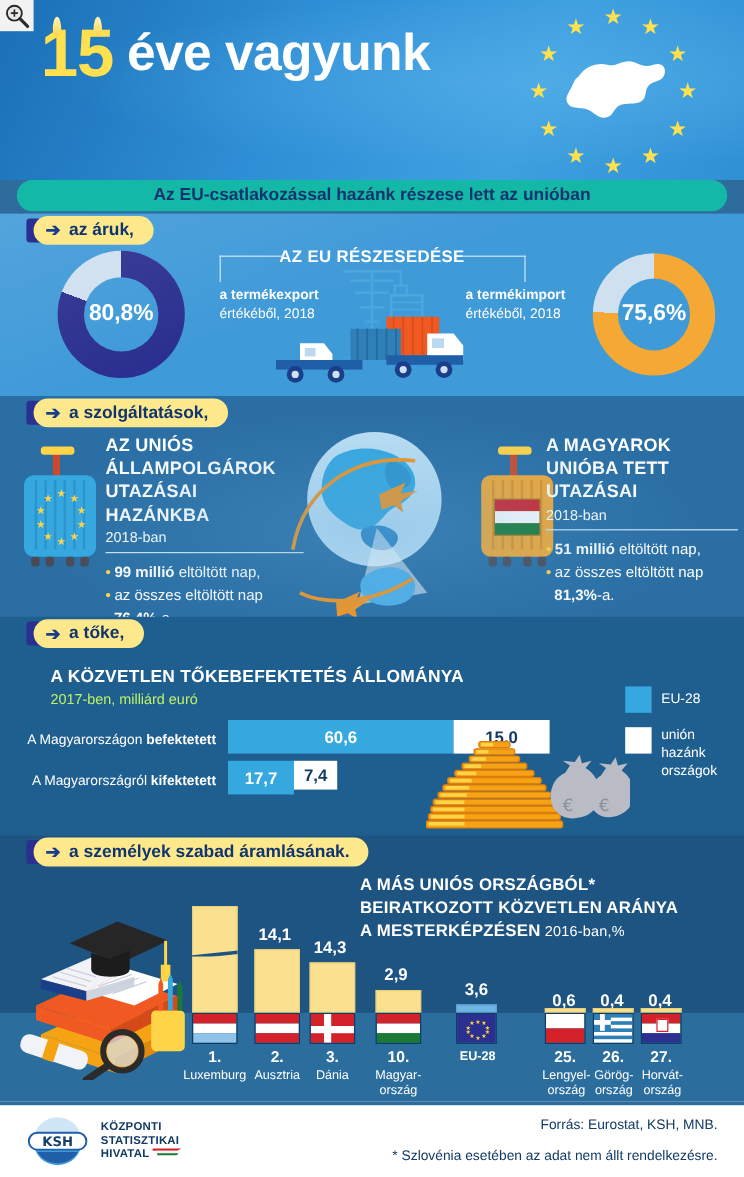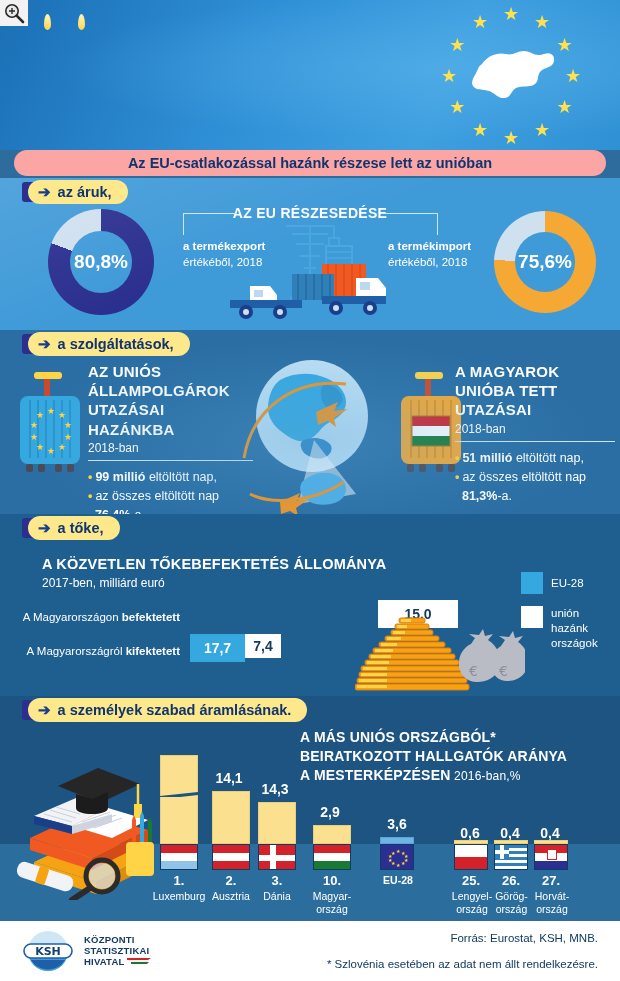--- a/index.html
+++ b/index.html
@@ -30,21 +30,21 @@
   .big15{color:#ffe14f;font-size:56px;vertical-align:-5px;letter-spacing:-1px;}
   .flame{
     position:absolute;width:7px;height:16px;border-radius:50% 50% 50% 50%/65% 65% 35% 35%;
     background:linear-gradient(#fff6c0,#ffd447);z-index:6;
   }
   
   #eustars{position:absolute;right:24px;top:6px;width:170px;height:140px;z-index:5;}
   
   #subbanner{
     position:absolute;left:14px;top:150px;width:592px;height:26px;
-    background:#fca5a5;border-radius:13px;
+    background:#14b8a6;border-radius:13px;
     display:flex;align-items:center;justify-content:center;
     color:#10356e;font-weight:bold;font-size:14.5px;
   }
   
   .tab{
     position:absolute;height:24px;background:#fde88c;border-radius:12px;
     display:flex;align-items:center;padding:0 16px 0 10px;
     color:#10356e;font-weight:bold;font-size:14.5px;z-index:12;white-space:nowrap;
   }
   .tab .arw{color:#1b3e8b;font-size:15px;margin-right:7px;font-weight:bold;}
@@ -78,21 +78,21 @@
   
   
   .svc-h{color:#fff;font-weight:bold;font-size:15px;line-height:1.28;letter-spacing:.2px;}
   .svc-y{color:#fff;font-size:12px;margin-top:2px;}
   .svc-rule{height:1.5px;background:#cfe6f7;margin:5px 0 7px 0;}
   .svc-li{color:#fff;font-size:12.5px;line-height:1.5;}
   .svc-li b{font-weight:bold;}
   .bullet{color:#ffd447;font-weight:bold;margin-right:3px;}
   
   #cap-title{position:absolute;color:#fff;font-weight:bold;font-size:14.5px;letter-spacing:.2px;}
-  #cap-sub{position:absolute;color:#ffffff;font-size:12px;}
+  #cap-sub{position:absolute;color:#bef264;font-size:12px;}
   .cap-row-lbl{position:absolute;color:#fff;font-size:11.5px;text-align:right;}
   .cap-row-lbl b{font-weight:bold;}
   .segA{position:absolute;background:#35a8e0;display:flex;align-items:center;justify-content:center;
      color:#fff;font-weight:bold;font-size:14px;}
   .segB{position:absolute;background:#fff;display:flex;align-items:center;justify-content:center;
      color:#123a63;font-weight:bold;font-size:14px;}
   .legbox{position:absolute;width:22px;height:22px;}
   .legtxt{position:absolute;color:#fff;font-size:11.5px;line-height:1.3;}
   
   #ppl-title{position:absolute;color:#fff;font-weight:bold;font-size:14px;line-height:1.35;letter-spacing:.2px;}
@@ -134,20 +134,23 @@
             <text x="31.306424965364805" y="44.99999999999999" font-size="18" text-anchor="middle" font-family="DejaVu Sans">★</text>
             <text x="53.99999999999997" y="22.30642496536482" font-size="18" text-anchor="middle" font-family="DejaVu Sans">★</text>
           </g>
         <path d="M56 58 c6,-9 16,-12 24,-10 c7,2 11,-3 18,-3 c6,0 9,4 15,4 c5,0 8,-3 12,-1 c4,2 4,8 1,11
                  c-3,3 -9,3 -12,7 c-3,4 -1,9 -5,12 c-5,4 -13,1 -19,4 c-5,3 -5,9 -11,10 c-7,1 -10,-5 -16,-7
                  c-6,-2 -13,0 -16,-5 c-3,-5 2,-10 4,-15 c2,-4 2,-5 5,-7 z" fill="#ffffff"></path>
       </svg>
     </div>
 
     <div id="title">
+      <div class="t-line1">
+        <span class="big15">15</span><span> éve vagyunk</span>
+      </div>
     </div>
     <div class="flame" style="left:44px;top:14px;"></div>
     <div class="flame" style="left:78px;top:14px;"></div>
 
     <div class="zoomcursor">
       <svg width="22" height="22" viewBox="0 0 22 22">
         <circle cx="9" cy="9" r="6.2" fill="#e9e9e9" stroke="#2a2a2a" stroke-width="1.6"></circle>
         <path d="M9 6 v6 M6 9 h6" stroke="#2a2a2a" stroke-width="1.4"></path>
         <path d="M13.6 13.6 L20 20" stroke="#2a2a2a" stroke-width="2.6" stroke-linecap="round"></path>
       </svg>
@@ -326,20 +329,23 @@
     <span>a szolgáltatások,</span>
   </div>
 
   <div id="band-cap">
 
     <div id="cap-title" style="left:42px;top:42px;">A KÖZVETLEN TŐKEBEFEKTETÉS ÁLLOMÁNYA</div>
     <div id="cap-sub" style="left:42px;top:62px;">2017-ben, milliárd euró</div>
 
     <div class="cap-row-lbl" style="left:20px;top:97px;width:160px;">
       <span>A Magyarországon </span><b>befektetett</b>
+    </div>
+    <div class="segA" style="left:190px;top:86px;width:188px;height:28px;">
+      <span>60,6</span>
     </div>
     <div class="segB" style="left:378px;top:86px;width:80px;height:28px;">
       <span>15,0</span>
     </div>
 
     <div class="cap-row-lbl" style="left:20px;top:131px;width:160px;">
       <span>A Magyarországról </span><b>kifektetett</b>
     </div>
     <div class="segA" style="left:190px;top:120px;width:55px;height:28px;">
       <span>17,7</span>
@@ -446,21 +452,21 @@
 
       <g>
         <circle cx="90" cy="122" r="16" fill="none" stroke="#2b2b2b" stroke-width="5"></circle>
         <circle cx="90" cy="122" r="13" fill="#d7e4ef" opacity=".7"></circle>
         <path d="M78 134 L60 146" stroke="#2b2b2b" stroke-width="6" stroke-linecap="round"></path>
       </g>
     </svg>
 
     <div id="ppl-title" style="left:300px;top:32px;width:300px;">
       <span>A MÁS UNIÓS ORSZÁGBÓL*</span><br>
-      <span>BEIRATKOZOTT HALLGATÓK ARÁNYA</span><br>
+      <span>BEIRATKOZOTT KÖZVETLEN ARÁNYA</span><br>
       <span>A MESTERKÉPZÉSEN</span><span class="thin"> 2016-ban,%</span>
     </div>
 
     <div class="barval" style="left:152px;top:38px;width:54px;margin-top:21px;">56,5</div>
     <div class="bar" style="left:160px;top:59px;width:38px;height:89px;"></div>
     <div style="position:absolute;left:160px;top:93px;width:38px;height:8px;overflow:hidden;">
       <div style="position:absolute;left:-2px;top:5px;width:44px;height:2.5px;background:#1d5482;transform:rotate(-6deg);"></div>
     </div>
     <div class="flag" style="left:160px;top:148px;width:38px;">
       <div style="height:33.3%;background:#d3222a;"></div>

